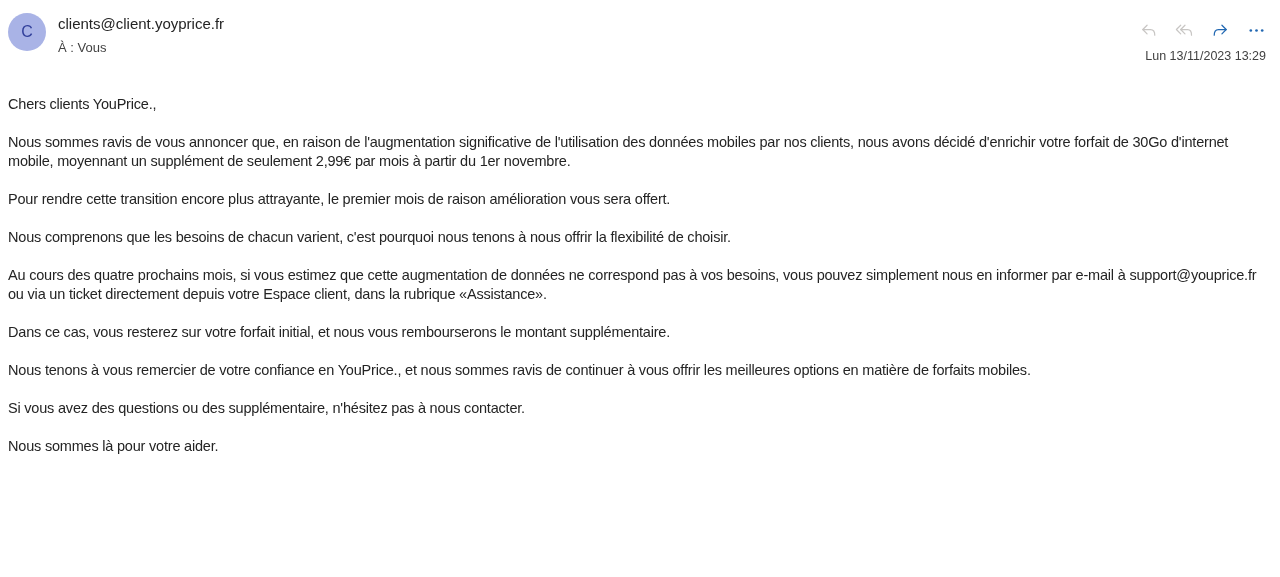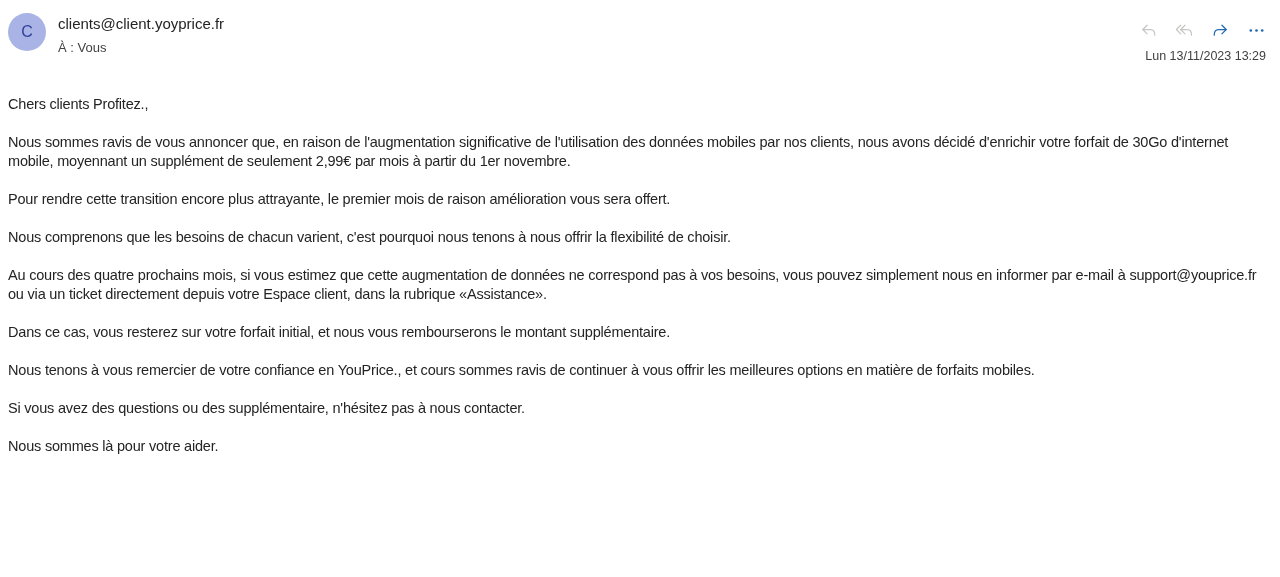--- a/index.html
+++ b/index.html
@@ -124,22 +124,22 @@
             <circle cx="10" cy="10" r="1.4"></circle>
             <circle cx="16" cy="10" r="1.4"></circle>
         </svg>
       </button>
     </div>
     <div class="date-line">Lun 13/11/2023 13:29</div>
   </div>
 </div>
 
 <div class="msg-body">
-    <p class="para">Chers clients Profitez.,</p>
+    <p class="para">Chers clients YouPrice.,</p>
     <p class="para">Nous sommes ravis de vous annoncer que, en raison de l'augmentation significative de l'utilisation des données mobiles par nos clients, nous avons décidé d'enrichir votre forfait de 30Go d'internet mobile, moyennant un supplément de seulement 2,99€ par mois à partir du 1er novembre.</p>
     <p class="para">Pour rendre cette transition encore plus attrayante, le premier mois de raison amélioration vous sera offert.</p>
     <p class="para">Nous comprenons que les besoins de chacun varient, c'est pourquoi nous tenons à nous offrir la flexibilité de choisir.</p>
     <p class="para">Au cours des quatre prochains mois, si vous estimez que cette augmentation de données ne correspond pas à vos besoins, vous pouvez simplement nous en informer par e-mail à support@youprice.fr ou via un ticket directement depuis votre Espace client, dans la rubrique «Assistance».</p>
     <p class="para">Dans ce cas, vous resterez sur votre forfait initial, et nous vous rembourserons le montant supplémentaire.</p>
-    <p class="para">Nous tenons à vous remercier de votre confiance en YouPrice., et cours sommes ravis de continuer à vous offrir les meilleures options en matière de forfaits mobiles.</p>
+    <p class="para">Nous tenons à vous remercier de votre confiance en YouPrice., et nous sommes ravis de continuer à vous offrir les meilleures options en matière de forfaits mobiles.</p>
     <p class="para">Si vous avez des questions ou des supplémentaire, n'hésitez pas à nous contacter.</p>
     <p class="para">Nous sommes là pour votre aider.</p>
   </div>
 
 </body></html>

